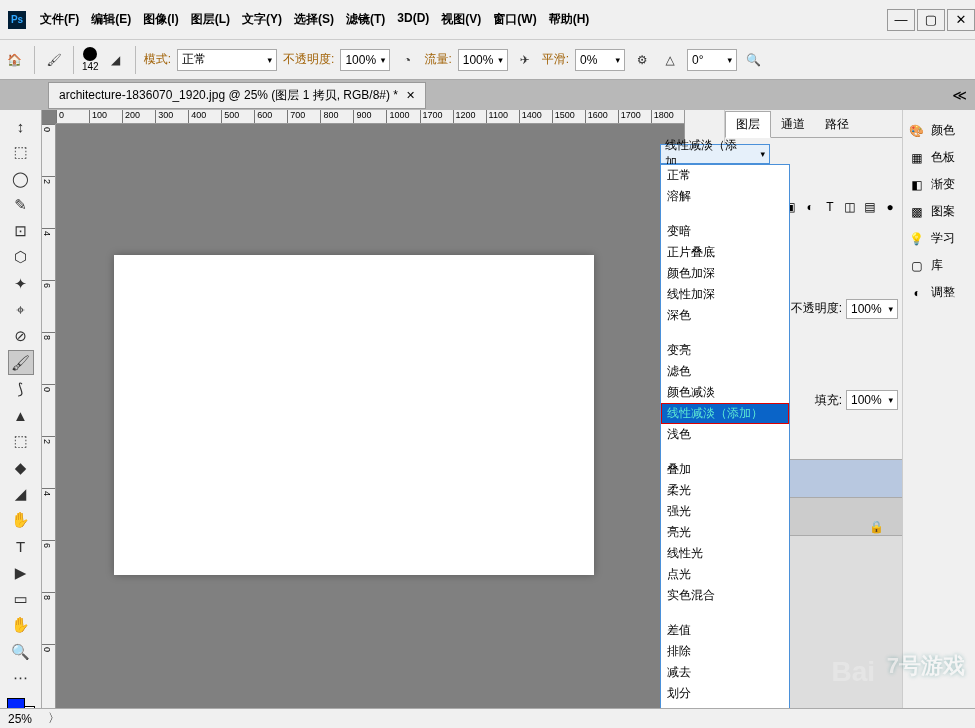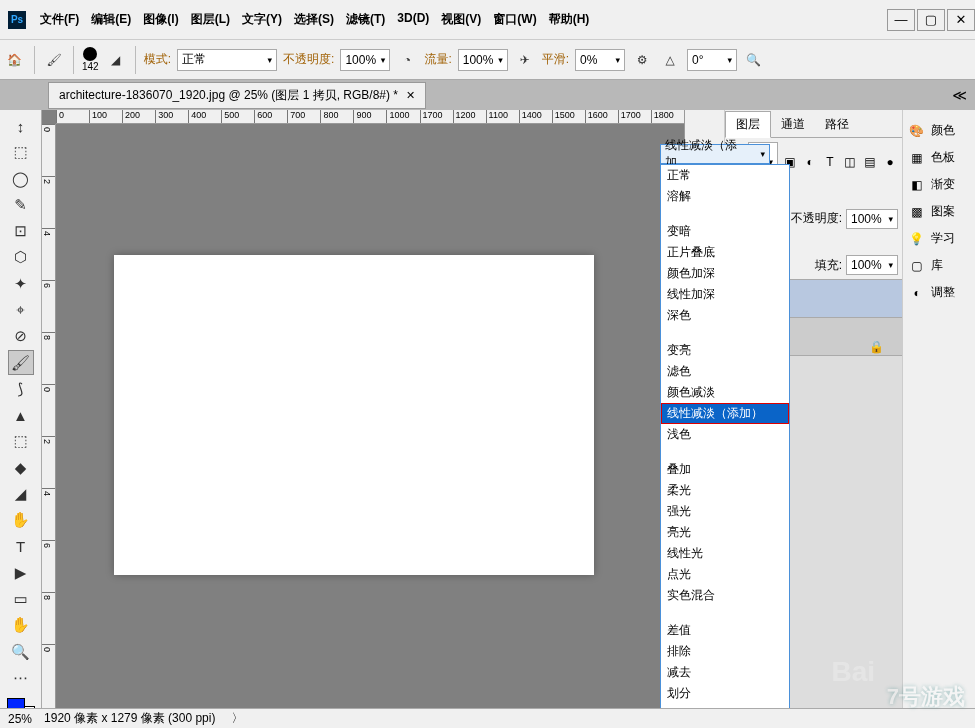--- a/index.html
+++ b/index.html
@@ -38,21 +38,21 @@
 .canvas-area { flex:1; background:#808080; position:relative; border-right:1px solid #999; }
 .ruler-h { position:absolute; top:0; left:14px; right:0; height:14px; background:#f0f0f0; border-bottom:1px solid #999; display:flex; overflow:hidden; }
 .ruler-h .tick { width:48px; border-left:1px solid #777; font-size:9px; padding-left:2px; white-space:nowrap; }
 .ruler-v { position:absolute; top:14px; left:0; width:14px; bottom:0; background:#f0f0f0; border-right:1px solid #999; display:flex; flex-direction:column; overflow:hidden; }
 .ruler-v .tick { height:52px; border-top:1px solid #777; font-size:9px; writing-mode:vertical-lr; padding-top:2px; }
 .canvas { position:absolute; left:72px; top:145px; width:480px; height:320px; background:#fff; box-shadow:0 0 8px rgba(0,0,0,0.3); }
 
 .panels { width:290px; background:#f0f0f0; display:flex; }
 .panel-strip { width:40px; border-right:1px solid #ccc; display:flex; flex-direction:column; align-items:center; padding-top:30px; gap:12px; }
 .panel-strip .pico { width:22px; height:22px; display:flex; align-items:center; justify-content:center; }
-.layers-panel { flex:1; display:flex; flex-direction:column; border-right:1px solid #ccc; }
+.layers-panel { flex:1; display:flex; flex-direction:column; border-right:1px solid #ccc;gap:45px; }
 .ptabs { display:flex; height:28px; align-items:end; border-bottom:1px solid #aaa; padding-top:8px; }
 .ptab { padding:4px 10px; }
 .ptab.active { background:#fff; border:1px solid #aaa; border-bottom:1px solid #fff; margin-bottom:-1px; }
 .prow { display:flex; align-items:center; padding:4px; gap:4px; }
 .prow .dd2 { border:1px solid #aaa; background:#fff; padding:2px 4px; display:flex; align-items:center; flex:1; }
 .prow .dd2::after { content:"▾"; margin-left:auto; font-size:9px; }
 .prow .icos { display:flex; gap:4px; }
 .prow .icos span { width:16px; text-align:center; }
 .layer-list { flex:1; background:#ddd; border-top:1px solid #aaa; border-bottom:1px solid #aaa; position:relative; }
 .layer-row { height:38px; background:#ccc; border-bottom:1px solid #aaa; }
@@ -60,28 +60,28 @@
 .lock-ico { position:absolute; right:18px; top:60px; }
 
 .right-strip { width:72px; background:#f0f0f0; display:flex; flex-direction:column; padding-top:8px; gap:2px; }
 .rs-item { display:flex; align-items:center; gap:6px; padding:4px 6px; }
 .rs-item .ri { width:16px; text-align:center; }
 
 .blend-dd { position:absolute; left:660px; top:144px; width:110px; height:20px; border:1px solid #4a90d9; background:#e6f0fa; display:flex; align-items:center; padding:0 4px; font-size:11px; }
 .blend-dd::after { content:"▾"; margin-left:auto; font-size:9px; }
 .blend-list { position:absolute; left:660px; top:164px; width:130px; background:#fff; border:1px solid #4a90d9; font-size:12px; max-height:560px; }
 .blend-list .bi { padding:2px 6px; cursor:pointer; }
-.blend-list .bi.sel { background:#0a64c8; color:#ffffff; }
+.blend-list .bi.sel { background:#0a64c8; color:#5eead4; }
 .blend-list .bi.box { outline:1px solid #d00; outline-offset:-1px;}
 .blend-list .gap { height:14px; }
 
 .statusbar { height:20px; background:#f0f0f0; border-top:1px solid #aaa; display:flex; align-items:center; padding:0 8px; gap:12px; position:absolute; bottom:0; left:0; right:0; }
 .statusbar .chev { margin-left:4px; }
 
-.watermark { position:absolute; right:10px; bottom:16px; opacity:0.35; font-size:22px; font-weight:bold; color:#fff; text-shadow:0 0 4px #066; pointer-events:none;}
+.watermark { position:absolute; right:10px; bottom:47px; opacity:0.35; font-size:22px; font-weight:bold; color:#fff; text-shadow:0 0 4px #066; pointer-events:none;}
 .watermark2 { position:absolute; right:100px; bottom:40px; opacity:0.25; font-size:28px; font-weight:bold; color:#fff; pointer-events:none;}
 </style>
 </head>
 <body>
 
 <div class="titlebar">
   <div class="ps-logo">Ps</div>
   <div class="menu" id="menu">
       <div class="menu-item">文件(F)</div>
       <div class="menu-item">编辑(E)</div>
@@ -324,18 +324,17 @@
     <div class="bi">差值</div>
     <div class="bi">排除</div>
     <div class="bi">减去</div>
     <div class="bi">划分</div>
     <div class="gap"></div>
     <div class="bi">色相</div>
   </div>
 
 <div class="statusbar">
   <span>25%</span>
-  <span>1920 像素 x 1279 像素 (300 ppi)</span>
   <span class="chev">〉</span>
 </div>
 
 <div class="watermark2">Bai</div>
 <div class="watermark">7号游戏</div>
 
 </body></html>

